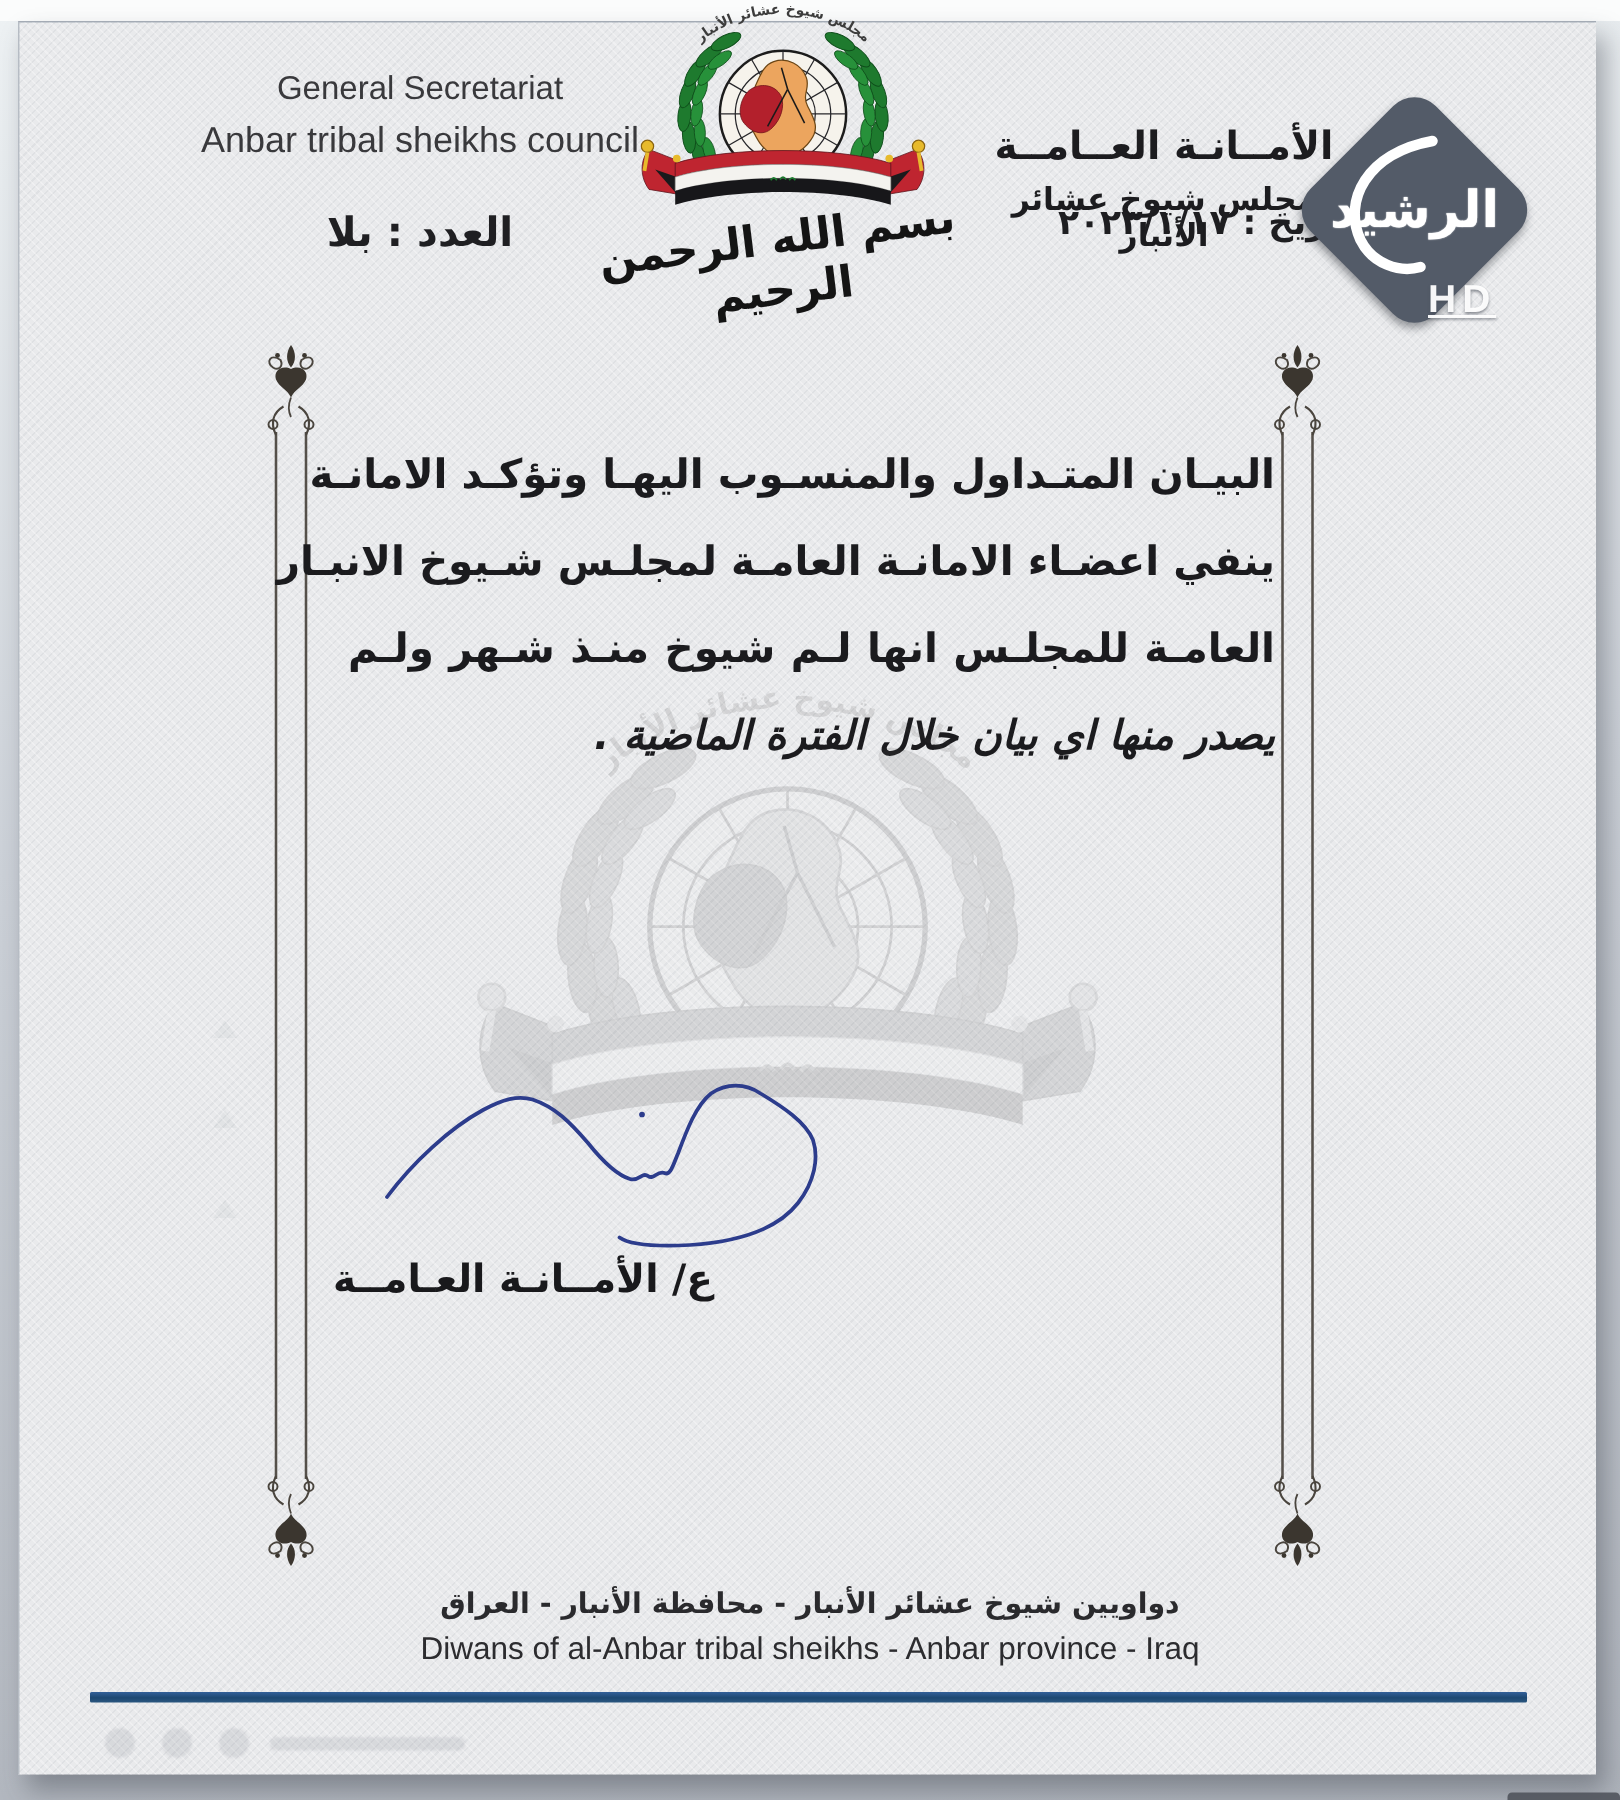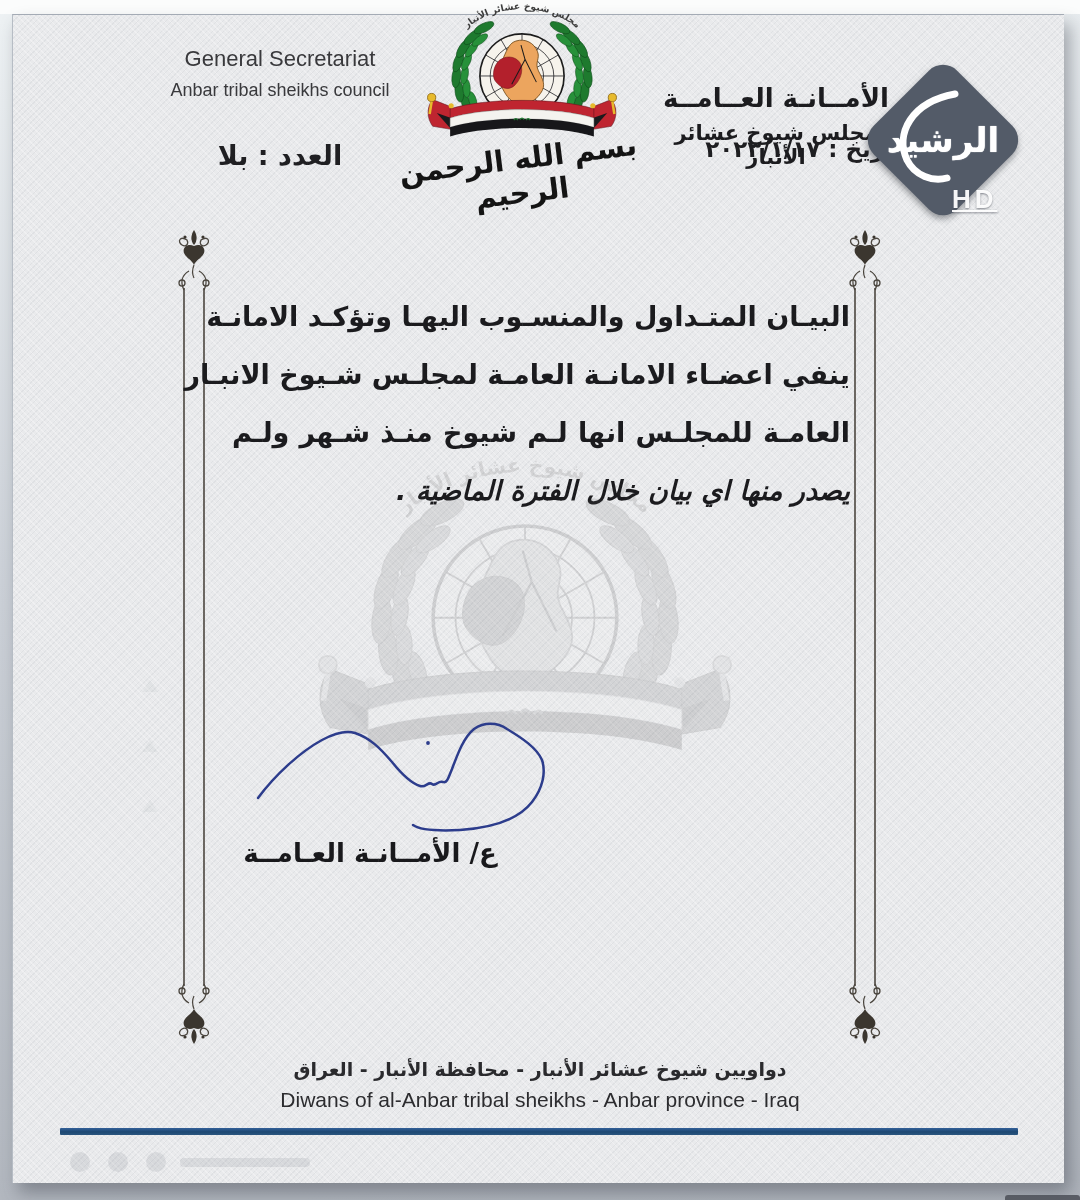--- a/index.html
+++ b/index.html
@@ -17,21 +17,21 @@
   .paper::before{ 
     content:"";position:absolute;inset:0;pointer-events:none;
     background-image:
       repeating-linear-gradient(45deg,rgba(255,255,255,.30) 0 1px,transparent 1px 4px),
       repeating-linear-gradient(-45deg,rgba(170,175,182,.16) 0 1px,transparent 1px 4px);
   }
   .abs{position:absolute;}
   .latin{font-family:"Liberation Sans",sans-serif;}
   .hdr-left{left:120px;top:46px;width:320px;text-align:center;color:#39393c;}
   .hdr-left .l1{font-size:22px;}
-  .hdr-left .l2{font-size:18px;margin-top:8px;}
+  .hdr-left .l2{font-size:24px;margin-top:8px;}
   .doc-number{left:120px;top:140px;width:320px;text-align:center;direction:rtl;
     font-size:27px;font-weight:bold;color:#1f1f22;}
   .logo-svg{left:416px;top:0px;width:212px;height:154px;}
   .basmala{left:372px;top:142px;width:296px;text-align:center;direction:rtl;
     font-size:29px;font-weight:bold;color:#141414;transform:rotate(-7deg);}
   .hdr-right{left:652px;top:42px;width:248px;text-align:center;direction:rtl;color:#1c1c1f;}
   .hdr-right .l1{font-size:26px;font-weight:bold;margin-top:41px;}
   .hdr-right .l2{font-size:21px;margin-top:8px;font-weight:bold;}
   .doc-date{left:640px;top:136px;width:244px;direction:rtl;
     font-size:23px;font-weight:bold;color:#1e1e21;}
@@ -48,21 +48,21 @@
     font-size:26px;font-weight:bold;letter-spacing:4px;z-index:31;
     text-shadow:0 1px 2px rgba(70,75,85,.6);text-decoration:underline;}
   .rail{width:44px;height:820px;top:228px;}
   .rail-left{left:172px;} .rail-right{left:843px;}
   .body-text{left:232px;top:288px;width:618px;direction:rtl;color:#1b1b1e;}
   .body-line{font-size:27px;font-weight:bold;line-height:58px;height:58px;
     text-align:justify;text-align-last:justify;white-space:nowrap;}
   .body-line.last{text-align:right;text-align-last:right;font-style:italic;}
   .ghost{left:296px;top:452px;width:458px;height:336px;opacity:.13;filter:grayscale(1);}
   .sig-svg{left:230px;top:705px;width:340px;height:140px;}
-  .sig-caption{left:222px;top:838px;width:296px;text-align:center;direction:rtl;
+  .sig-caption{left:222px;top:838px;width:296px;text-align:left;direction:rtl;
     font-size:26px;font-weight:bold;color:#19191c;}
   .footer-ar{left:0;top:1058px;width:1080px;text-align:center;direction:rtl;
     font-size:19px;font-weight:bold;color:#2a2a2d;}
   .footer-en{left:0;top:1088px;width:1080px;text-align:center;
     font-size:21px;color:#2c2c2f;}
   .footer-line{left:60px;top:1128px;width:958px;height:7px;border-radius:1px;
     background:linear-gradient(180deg,#336099 0%,#1d4872 55%,#2a567f 100%);}
   .smudges{left:70px;top:1150px;width:250px;height:26px;opacity:.8;}
   .smudge{position:absolute;background:rgba(125,131,140,.20);filter:blur(.6px);}
   .smudge.c{width:20px;height:20px;border-radius:50%;top:2px;}

